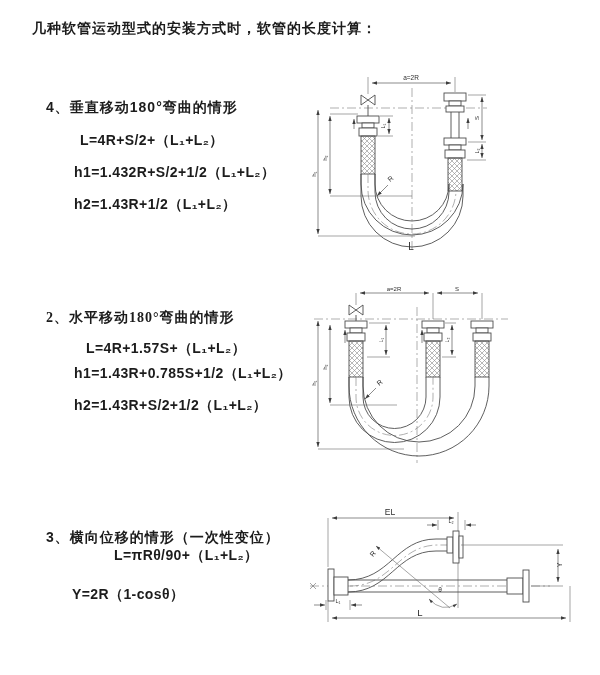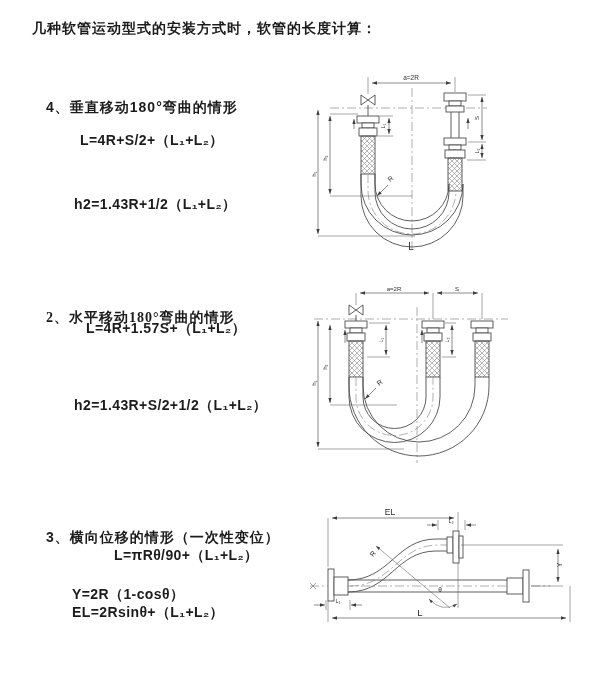--- a/index.html
+++ b/index.html
@@ -22,30 +22,31 @@
 </style>
 </head>
 <body>
 
 <div class="canvas">
 
   <div class="t title" style="left:32px;top:20px;">几种软管运动型式的安装方式时，软管的长度计算：</div>
 
   <div class="t heading" style="left:46px;top:99px;">4、垂直移动180°弯曲的情形</div>
   <div class="t formula" style="left:74px;top:132px;padding-left:6px;">L=4R+S/2+（L₁+L₂）</div>
+  <div class="t formula" style="left:74px;top:164px;">h1=1.432R+S/2+1/2（L₁+L₂）</div>
   <div class="t formula" style="left:74px;top:196px;">h2=1.43R+1/2（L₁+L₂）</div>
 
   <div class="t heading" style="left:46px;top:309px;font-family:Liberation Serif, serif;">2、水平移动180°弯曲的情形</div>
-  <div class="t formula" style="left:74px;top:320px;padding-left:12px;">L=4R+1.57S+（L₁+L₂）</div>
+  <div class="t formula" style="left:74px;top:340px;padding-left:12px;">L=4R+1.57S+（L₁+L₂）</div>
+  <div class="t formula" style="left:74px;top:365px;">h1=1.43R+0.785S+1/2（L₁+L₂）</div>
   <div class="t formula" style="left:74px;top:397px;">h2=1.43R+S/2+1/2（L₁+L₂）</div>
 
   <div class="t heading" style="left:46px;top:529px;text-align:right;">3、横向位移的情形（一次性变位）</div>
   <div class="t formula" style="left:72px;top:547px;padding-left:42px;">L=πRθ/90+（L₁+L₂）</div>
   <div class="t formula" style="left:72px;top:576px;margin-top:10px;">Y=2R（1-cosθ）</div>
-  <div class="t formula" style="left:72px;top:604px;">EL=2Rsinθ+（L₁+L₂）</div>
 
   <svg style="left:312px;top:66px;" width="240" height="192" viewBox="0 0 240 192">
     <defs>
       <pattern id="b1" width="5" height="5" patternUnits="userSpaceOnUse">
         <path d="M0,5 L5,0 M0,0 L5,5" stroke="#8a8a8a" stroke-width=".6"></path>
       </pattern>
       <marker id="a1" viewBox="0 0 10 10" refX="9" refY="5" markerWidth="8" markerHeight="8" orient="auto-start-reverse">
         <path d="M0,2 L9,5 L0,8 z" fill="#3d3d3d"></path>
       </marker>
     </defs>

